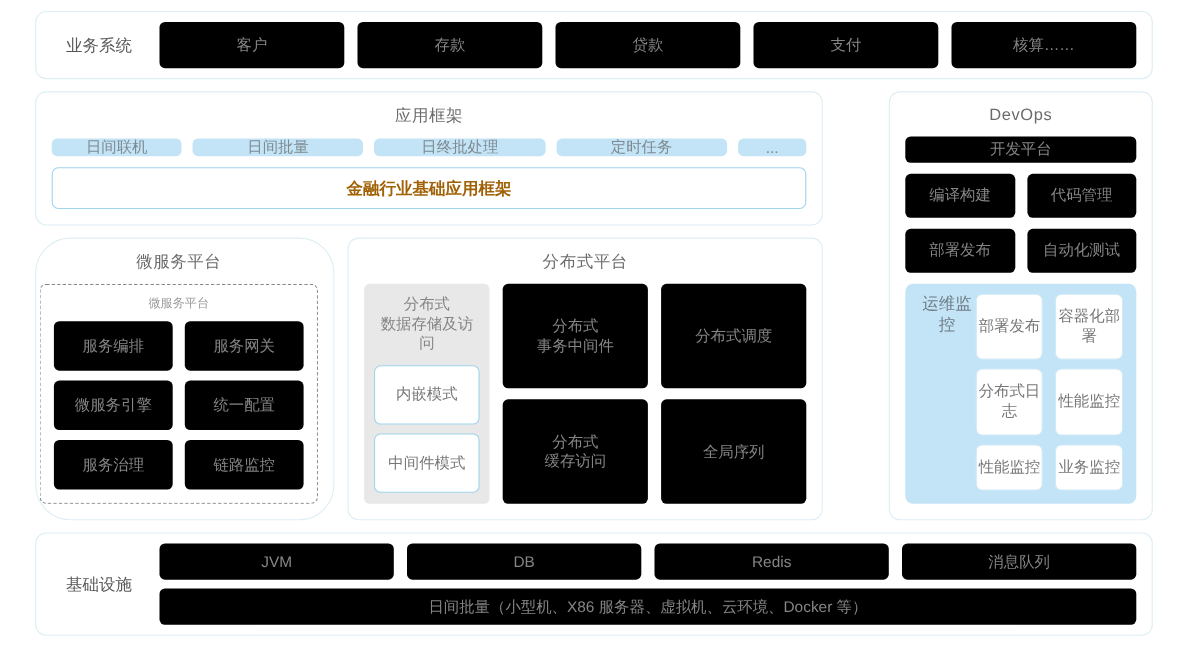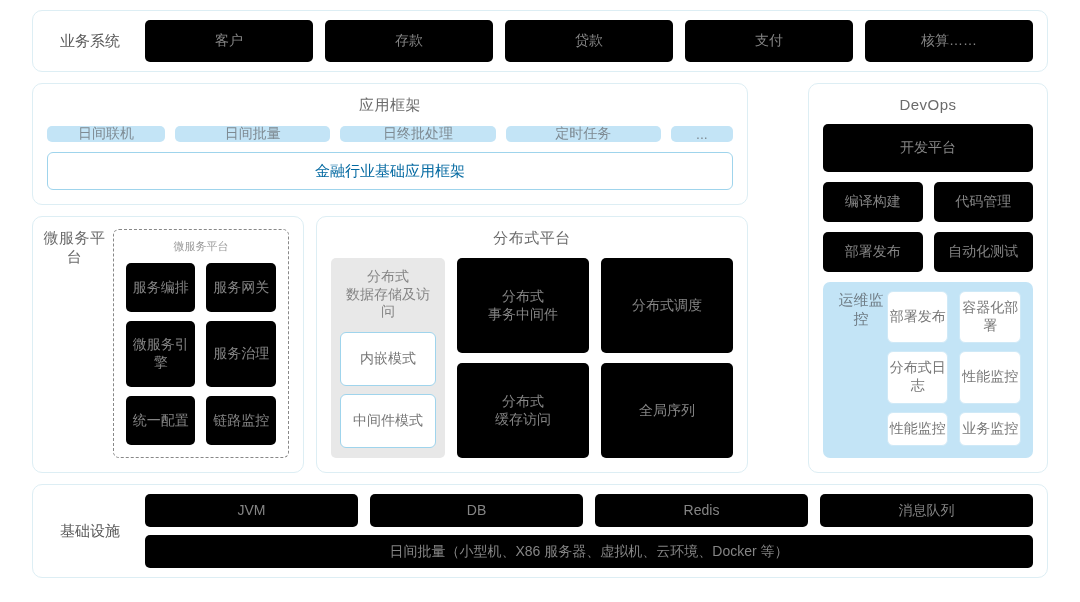--- a/index.html
+++ b/index.html
@@ -83,28 +83,28 @@
   
   .appfw { padding: 12px 14px 14px 14px; }
   .appfw .panel-title { margin-bottom: 11px; }
   .appfw-tags { display: flex; gap: 10px; margin-bottom: 10px; }
   .appfw-tags .tag-blue { height: 16px; }
   .appfw-core {
     height: 38px;
     display: flex; align-items: center; justify-content: center;
     border: 1px solid #9fd4ec;
     border-radius: 6px;
-    color: #0369a1;
-    font-size: 15px;
-    font-weight: normal;
+    color: #a16207;
+    font-size: 15px;
+    font-weight: bold;
   }
 
   
   .lower { display: flex; gap: 12px; flex: 1 1 auto; }
-  .micro { flex: 0 0 272px; padding: 12px 14px 14px 3px; display: flex; flex-direction: row; }
+  .micro { flex: 0 0 272px; padding: 12px 14px 14px 3px; display: flex; flex-direction: column; border-radius: 32px; }
   .micro .panel-title { margin-bottom: 10px; }
   .micro-dashed {
     flex: 1 1 auto;
     border: 1px dashed #888888;
     border-radius: 6px;
     padding: 9px 12px 12px 12px;
     display: flex; flex-direction: column;
   }
   .micro-sublabel {
     text-align: center;
@@ -144,21 +144,21 @@
     line-height: 1.25;
     white-space: pre-line;
     margin-bottom: 11px;
   }
   .dist-col1 .tag-white-blue { flex: 1 1 0; margin-bottom: 8px; }
   .dist-col1 .tag-white-blue:last-child { margin-bottom: 0; }
 
   
   .devops { flex: 1 1 auto; padding: 12px 14px 14px 14px; display: flex; flex-direction: column; margin-left: 48px; }
   .devops .panel-title { margin-bottom: 11px; }
-  .devops .tag-wide { height: 48px; margin-bottom: 10px; }
+  .devops .tag-wide { height: 24px; margin-bottom: 10px; }
   .devops-pair { display: flex; gap: 11px; margin-bottom: 10px; }
   .devops-pair .tag { flex: 1 1 0; height: 40px; }
   .ops {
     flex: 1 1 auto;
     background: #c3e4f6;
     border-radius: 7px;
     padding: 9px 12px 12px 12px;
     display: flex; 
   }
   .ops-title {
@@ -228,22 +228,22 @@
       <div class="lower">
 
         <div class="panel micro">
           <div class="panel-title">微服务平台</div>
           <div class="micro-dashed">
             <div class="micro-sublabel">微服务平台</div>
             <div class="micro-grid">
               <div class="tag">服务编排</div>
               <div class="tag">服务网关</div>
               <div class="tag">微服务引擎</div>
+              <div class="tag">统一配置</div>
               <div class="tag">服务治理</div>
-              <div class="tag">统一配置</div>
               <div class="tag">链路监控</div>
             </div>
           </div>
         </div>
 
         <div class="panel dist">
           <div class="panel-title">分布式平台</div>
           <div class="dist-grid">
 
             <div class="dist-col1">

